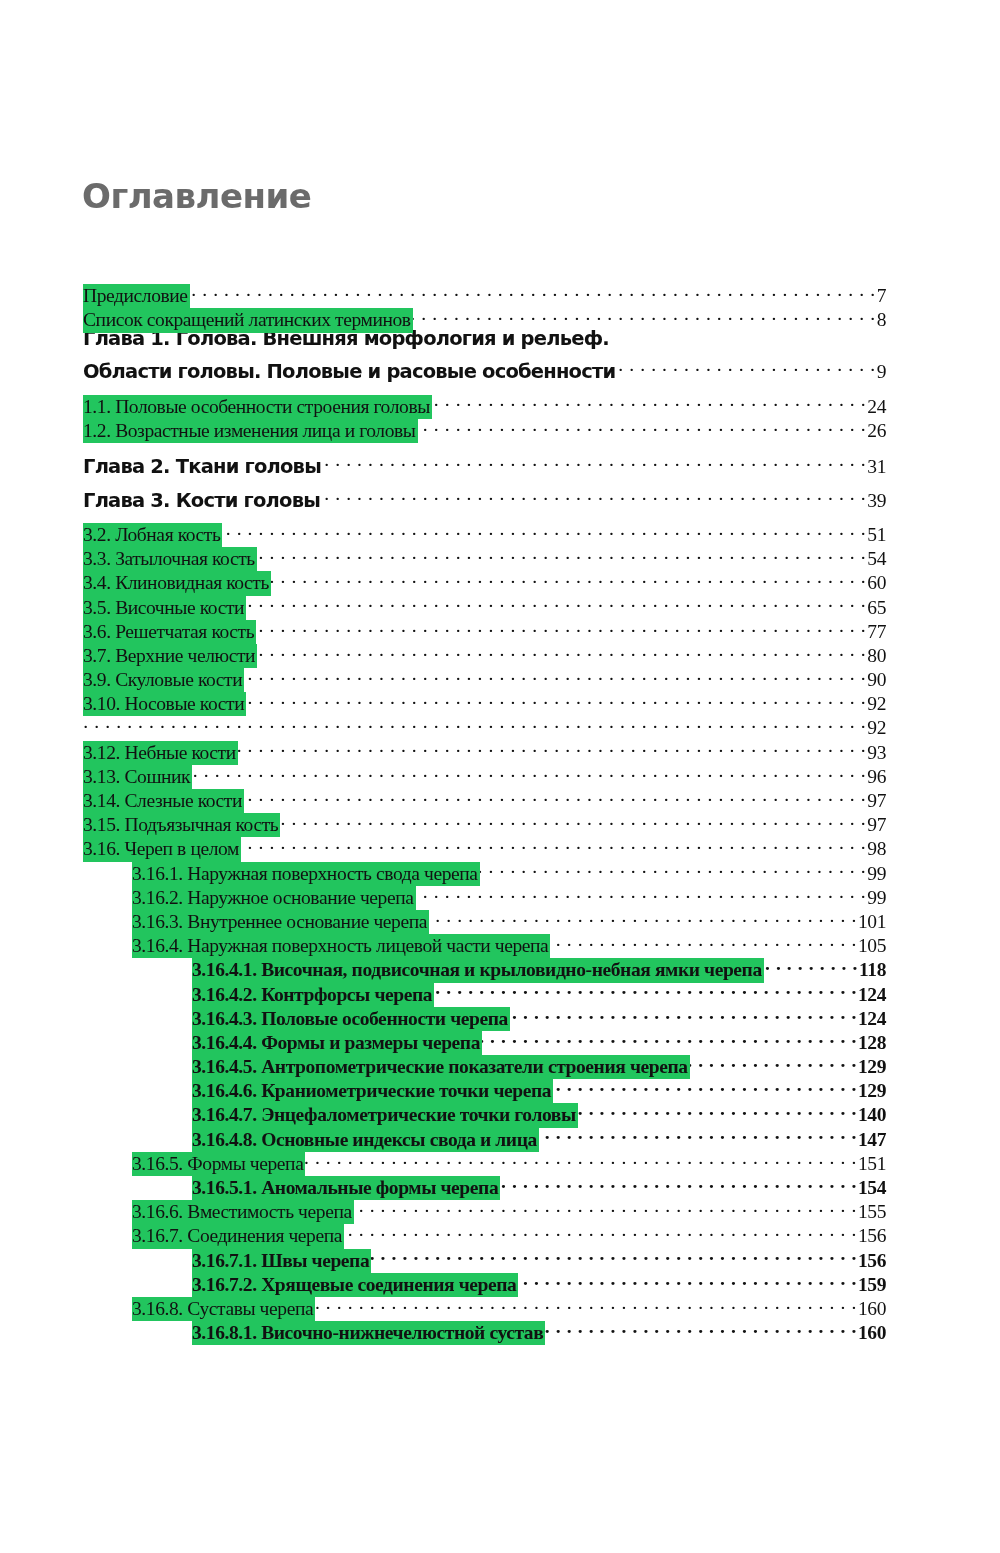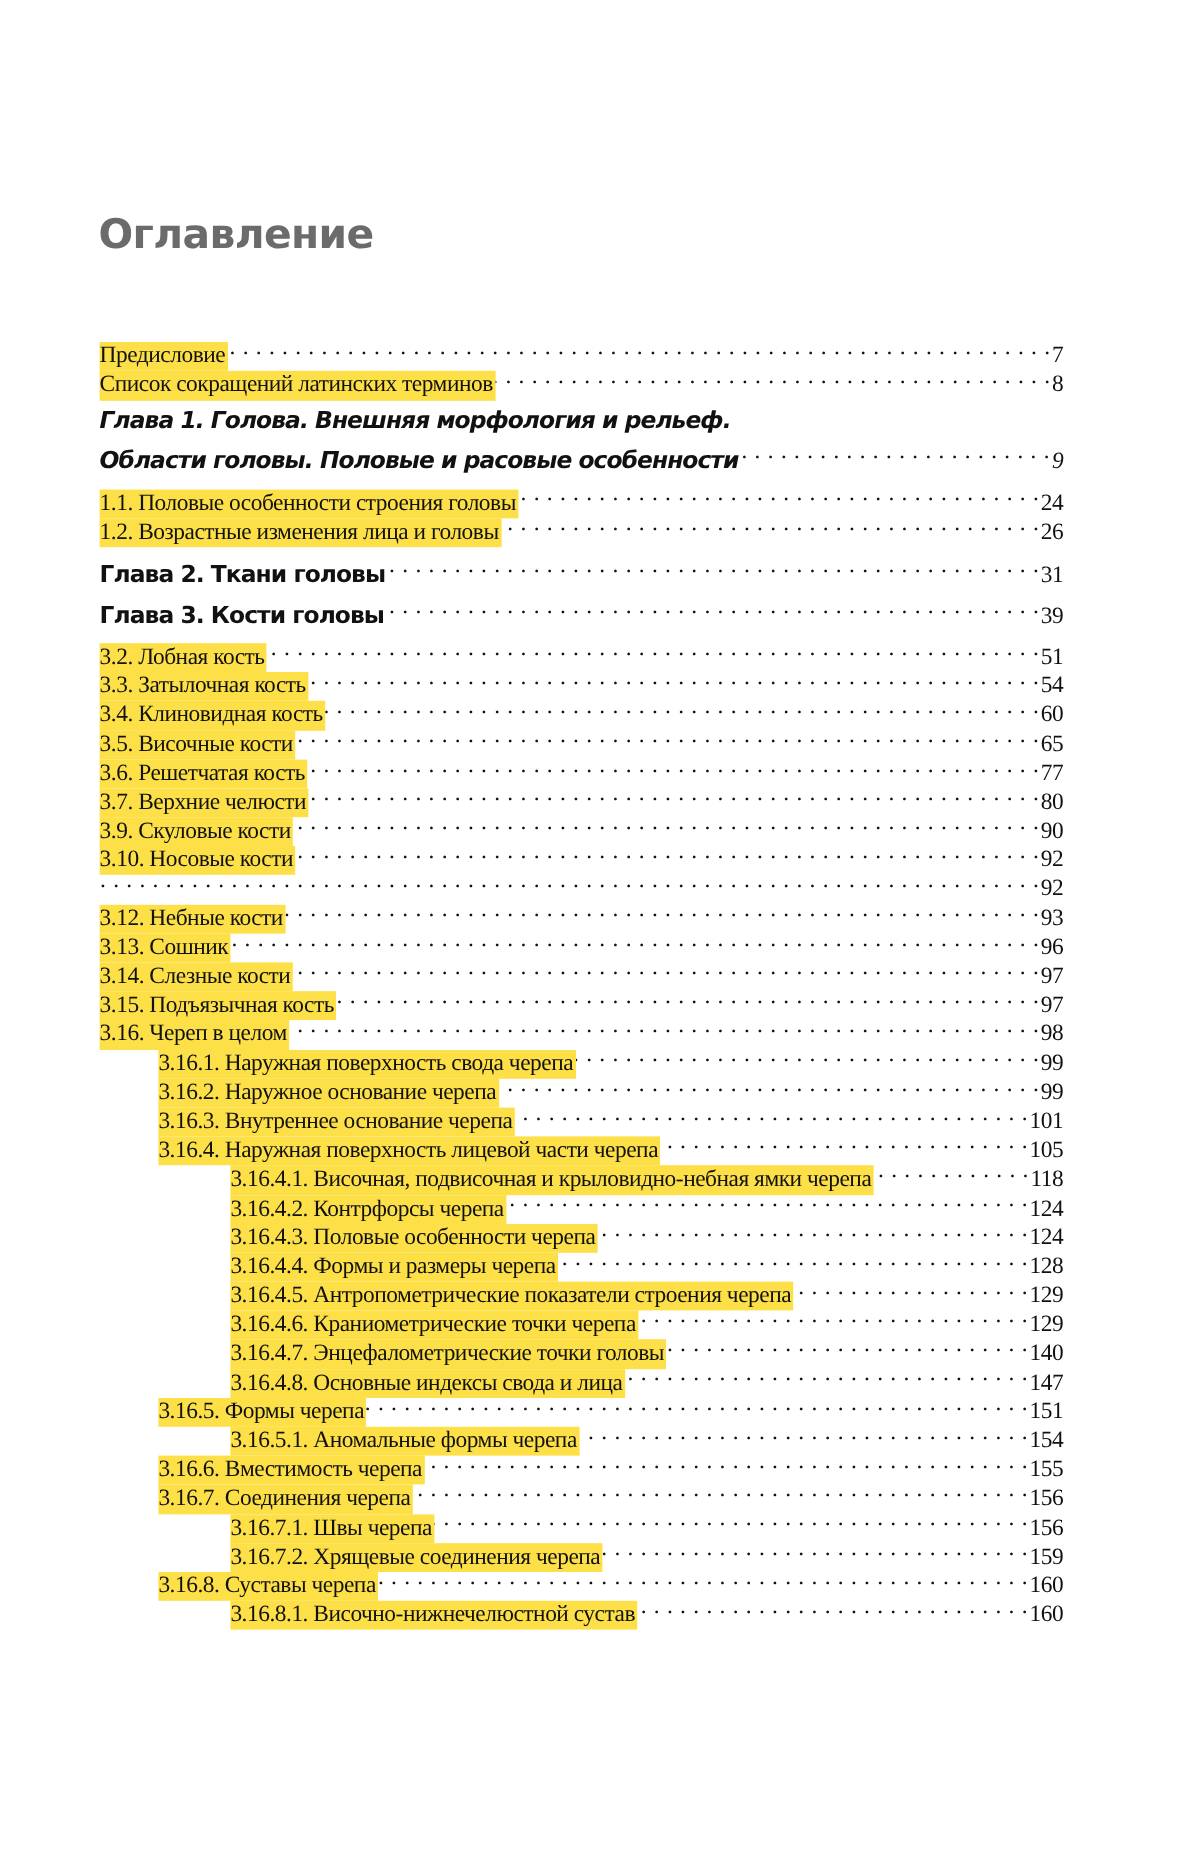--- a/index.html
+++ b/index.html
@@ -10,52 +10,52 @@
     font-family: "DejaVu Sans", sans-serif; font-weight: bold;
     font-size: 34px; color: #6b6b6b; letter-spacing: -0.5px;
   }
   .toc { position: absolute; left: 83px; top: 278px; width: 803px; }
   .entry {
     position: relative; display: flex; align-items: baseline;
     font-family: "Liberation Serif", serif; font-size: 19.5px;
     color: #111; line-height: 24.2px; height: 24.2px;
     letter-spacing: -0.4px;
   }
-  .entry .label { white-space: nowrap; padding-right: 2px; background: #fde047; }
+  .entry .label { white-space: nowrap; padding-right: 2px; background: #22c55e; }
   .entry .leader {
     flex: 1; overflow: hidden; white-space: nowrap; position: relative;
     height: 24.2px;
   }
   .entry .leader::before {
     content: ". . . . . . . . . . . . . . . . . . . . . . . . . . . . . . . . . . . . . . . . . . . . . . . . . . . . . . . . . . . . . . . . . . . . . . . . . . . . . . . . . . . . . . . . . . . . . . . . . . . . . . . . . . . . . . . . . . . . . . . . .";
     position: absolute; right: 0; white-space: nowrap; letter-spacing: 0.6px;
   }
   .entry .page-num { padding-left: 1px; white-space: nowrap; }
   .lvl2 { padding-left: 49px; }
-  .lvl3 { padding-left: 109px; }
+  .lvl3 { padding-left: 109px; font-weight: bold; }
   .chapter {
     font-family: "DejaVu Sans", sans-serif; font-weight: bold;
     font-size: 19.5px; letter-spacing: -0.8px; color: #111;
     line-height: 26px;
   }
   .chapter .row { display: flex; align-items: baseline; height: 26px; }
   .chapter .leader {
     flex: 1; overflow: hidden; white-space: nowrap; position: relative; height: 26px;
     font-family: "Liberation Serif", serif; font-weight: normal; font-size: 19.5px;
   }
   .chapter .leader::before {
     content: ". . . . . . . . . . . . . . . . . . . . . . . . . . . . . . . . . . . . . . . . . . . . . . . . . . . . . . . . . . . . . . . . . . . . . . . . . . . . . . . . . . . . . . . . . . . . . . . . . . . . . . . . . . . . . . . . . . . . . . . . .";
     position: absolute; right: 0; white-space: nowrap; letter-spacing: 0.6px;
   }
   .chapter .page-num {
     font-family: "Liberation Serif", serif; font-weight: normal; font-size: 19.5px;
     letter-spacing: -0.4px; padding-left: 1px;
   }
   .chapter .label { white-space: nowrap; padding-right: 2px; }
-  .ch1 { margin-top: 12px; margin-bottom: 10px; font-style: italic; }
+  .ch1 { margin-bottom: 10px; }
   .ch2 { margin-top: 10px; margin-bottom: 0; text-align: center; }
   .ch3 { margin-top: 8px; margin-bottom: 10px; }
 </style>
 </head>
 <body>
 
 <div class="page">
   <div class="title">Оглавление</div>
 
   <div class="toc">

